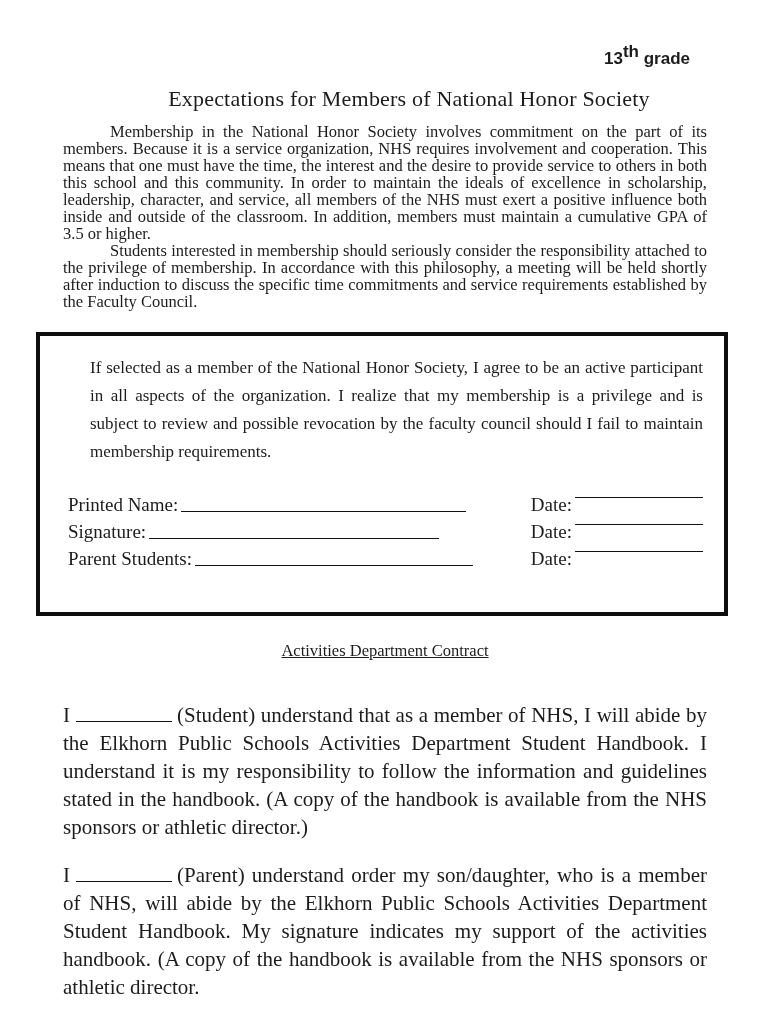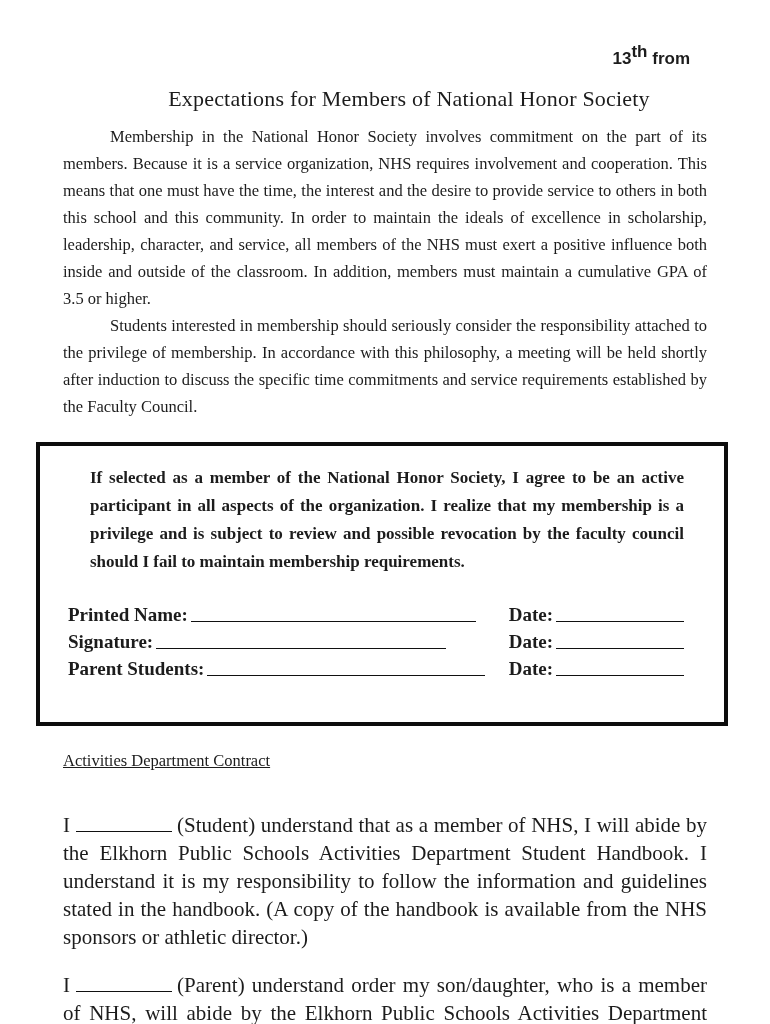--- a/index.html
+++ b/index.html
@@ -28,30 +28,29 @@
     margin-top: 16px;
     text-align: center;
     font-size: 22px;
     font-weight: normal;
     letter-spacing: 0.2px;
     padding-left: 48px;
   }
   .intro-wrap { margin: 11px 63px 0 63px; }
   .intro {
     font-size: 16.5px;
-    line-height: 27px;
+    line-height: 17px;
     text-align: justify;
     text-indent: 47px;
   }
   .agreement-box {
     margin: 22px 42px 0 36px;
     border: 4px solid #0d0d0d;
-    padding: 18px 40px 35px 28px;
+    padding: 18px 21px 35px 28px;
     background: #ffffff;
-    font-weight: bold;
   }
   .statement {
     margin: 0 0 30px 22px;
     font-size: 17px;
     line-height: 28px;
     text-align: justify;
   }
   .sig-row {
     display: flex;
     align-items: flex-end;
@@ -67,27 +66,27 @@
     margin-left: 3px;
     margin-bottom: 1px;
   }
   .line-printed   { width: 285px; }
   .line-signature { width: 290px; }
   .line-parent    { width: 278px; }
   .line-date      { width: 128px; }
   .date-group {
     margin-left: auto;
     display: flex;
-    align-items: flex-end;
   }
   .contract-heading {
     margin: 26px 63px 0 63px;
     font-size: 16.5px;
     text-decoration: underline;
     line-height: 17px;
+    text-align: center;
   }
   .contract-para {
     margin: 42px 63px 0 63px;
     font-size: 21px;
     line-height: 28px;
     text-align: justify;
   }
   .contract-para.second { margin-top: 20px; }
   .inline-blank {
     display: inline-block;
@@ -96,21 +95,21 @@
     border-bottom: 1.5px solid #111111;
     vertical-align: baseline;
     margin: 0 5px 0 6px;
   }
 </style>
 </head>
 <body>
 
 <div class="page">
 
-  <div class="grade"><span>13</span><sup>th</sup><span> from</span></div>
+  <div class="grade"><span>13</span><sup>th</sup><span> grade</span></div>
 
   <h1 class="title">Expectations for Members of National Honor Society</h1>
 
   <div class="intro-wrap">
     <p class="intro">Membership in the National Honor Society involves commitment on the part of its members. Because it is a service organization, NHS requires involvement and cooperation.  This means that one must have the time, the interest and the desire to provide service to others in both this school and this community.  In order to maintain the ideals of excellence in scholarship, leadership, character, and service, all members of the NHS must exert a positive influence both inside and outside of the classroom.  In addition, members must maintain a cumulative GPA of 3.5 or higher.</p>
     <p class="intro">Students interested in membership should seriously consider the responsibility attached to the privilege of membership.  In accordance with this philosophy, a meeting will be held shortly after induction to discuss the specific time commitments and service requirements established by the Faculty Council.</p>
   </div>
 
   <div class="agreement-box">
     <p class="statement">If selected as a member of the National Honor Society, I agree to be an active participant in all aspects of the organization.  I realize that my membership is a privilege and is subject to review and possible revocation by the faculty council should I fail to maintain membership requirements.</p>

